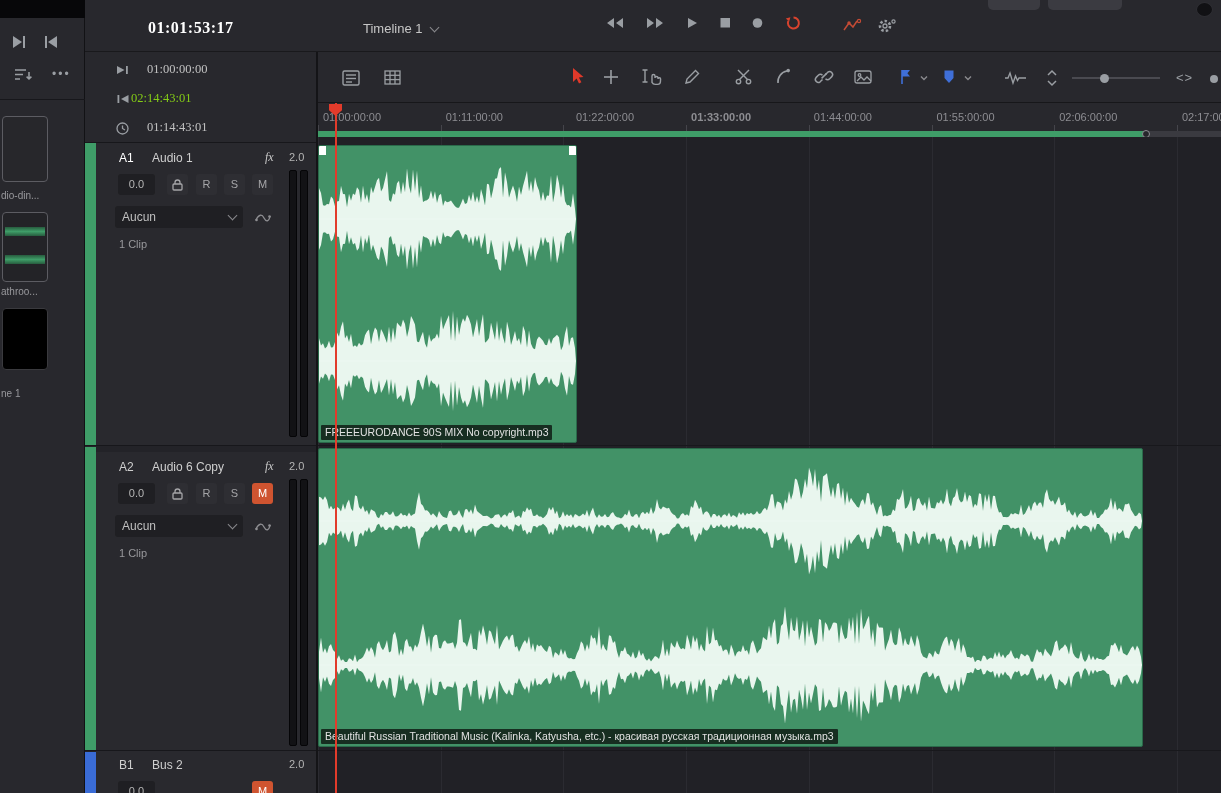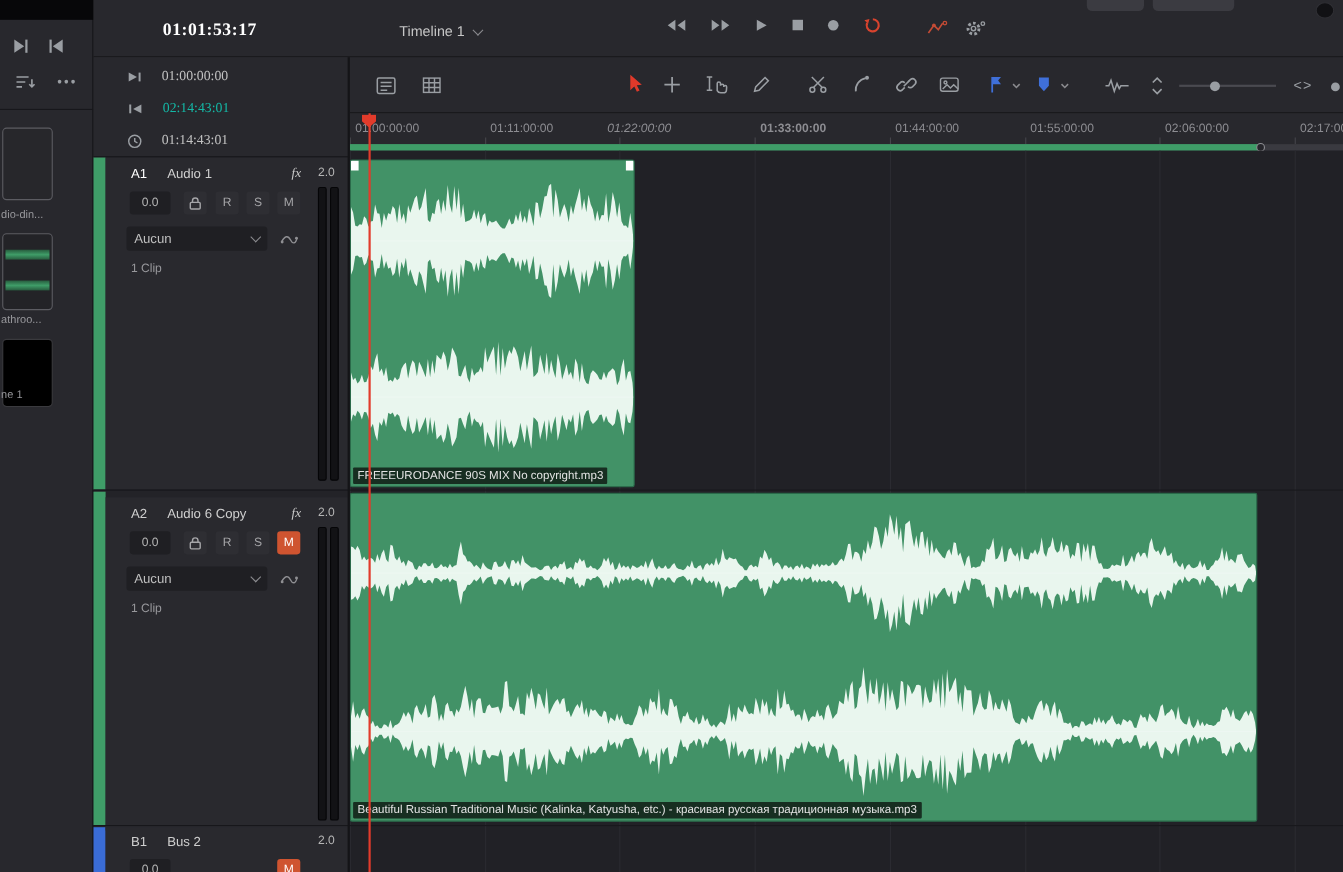--- a/index.html
+++ b/index.html
@@ -75,21 +75,21 @@
     <div class="thumb" style="top:116px;height:66px"></div>
     <div class="thumb-label" style="top:190px">dio-din...</div>
 
     <div class="thumb" style="top:212px;height:70px;background:#232327">
       <div class="abs" style="left:2px;right:2px;top:14px;height:9px;background:linear-gradient(#275c3e,#3f9d68 50%,#275c3e)"></div>
       <div class="abs" style="left:2px;right:2px;top:42px;height:9px;background:linear-gradient(#275c3e,#3f9d68 50%,#275c3e)"></div>
     </div>
     <div class="thumb-label" style="top:286px">athroo...</div>
 
     <div class="thumb" style="top:308px;height:62px;background:#000;border-color:#3a3a3e"></div>
-    <div class="thumb-label" style="top:354px">ne 1</div>
+    <div class="thumb-label" style="top:388px">ne 1</div>
   </div>
 
   <div class="abs" style="left:85px;top:0;width:1136px;height:52px;background:#28282d;border-bottom:1px solid #19191c">
 
     <div class="pill-cut" style="left:903px;width:52px"></div>
     <div class="pill-cut" style="left:963px;width:74px"></div>
     <div class="abs" style="left:1111px;top:2px;width:17px;height:15px;border-radius:50%;background:#111114;border:1px solid #2e2e33"></div>
 
     <div class="abs mono" style="left:63px;top:19px;font-size:16px;font-weight:bold;color:#fff;letter-spacing:.5px">01:01:53:17</div>
 
@@ -158,21 +158,21 @@
         </svg>
     </div>
     <div class="abs mono" style="left:62px;top:10px;font-size:12.5px;color:#c2c2c2">01:00:00:00</div>
 
     <div class="abs" style="left:30px;top:40px">
       <svg class="ico" width="16" height="14">
           <rect x="2.5" y="3" width="1.8" height="8" fill="#9a9ea3"></rect>
           <path d="M13.5 3 L6 7 L13.5 11 Z" fill="#9a9ea3"></path>
         </svg>
     </div>
-    <div class="abs mono" style="left:63px;top:39px;font-size:12.5px;color:#14b8a6">02:14:43:01</div>
+    <div class="abs mono" style="left:46px;top:39px;font-size:12.5px;color:#84cc16">02:14:43:01</div>
 
     <div class="abs" style="left:30px;top:69px">
       <svg class="ico" width="15" height="15">
           <circle cx="7.5" cy="7.5" r="5.5" fill="none" stroke="#9a9ea3" stroke-width="1.3"></circle>
           <path d="M7.5 4.5 V7.5 L10 9" stroke="#9a9ea3" stroke-width="1.3" fill="none"></path>
         </svg>
     </div>
     <div class="abs mono" style="left:62px;top:68px;font-size:12.5px;color:#c2c2c2">01:14:43:01</div>
   </div>
 
@@ -385,21 +385,21 @@
       </div>
       <div class="abs" style="left:858px;top:18px;color:#9a9ea3;font-size:13px;letter-spacing:1px">&lt;&gt;</div>
       <div class="abs" style="left:892px;top:23px;width:8px;height:8px;border-radius:50%;background:#9a9ea3"></div>
     </div>
 
     <div class="abs" id="ruler" style="left:0;top:51px;width:903px;height:28px;background:#28282d">
         <span class="tick-label" style="left: 5px;">01:00:00:00</span>
         <div class="tick-mark" style="left: 0px;"></div>
         <span class="tick-label" style="left: 127.7px;">01:11:00:00</span>
         <div class="tick-mark" style="left: 122.7px;"></div>
-        <span class="tick-label" style="left: 234px; font-style: italic;">01:22:00:00</span>
+        <span class="tick-label" style="left: 258px;">01:22:00:00</span>
         <div class="tick-mark" style="left: 245.4px;"></div>
         <span class="tick-label" style="left: 373.1px; font-weight: bold;">01:33:00:00</span>
         <div class="tick-mark" style="left: 368.1px;"></div>
         <span class="tick-label" style="left: 495.8px;">01:44:00:00</span>
         <div class="tick-mark" style="left: 490.8px;"></div>
         <span class="tick-label" style="left: 618.5px;">01:55:00:00</span>
         <div class="tick-mark" style="left: 613.5px;"></div>
         <span class="tick-label" style="left: 741.2px;">02:06:00:00</span>
         <div class="tick-mark" style="left: 736.2px;"></div>
         <span class="tick-label" style="left: 863.9px;">02:17:00</span>

